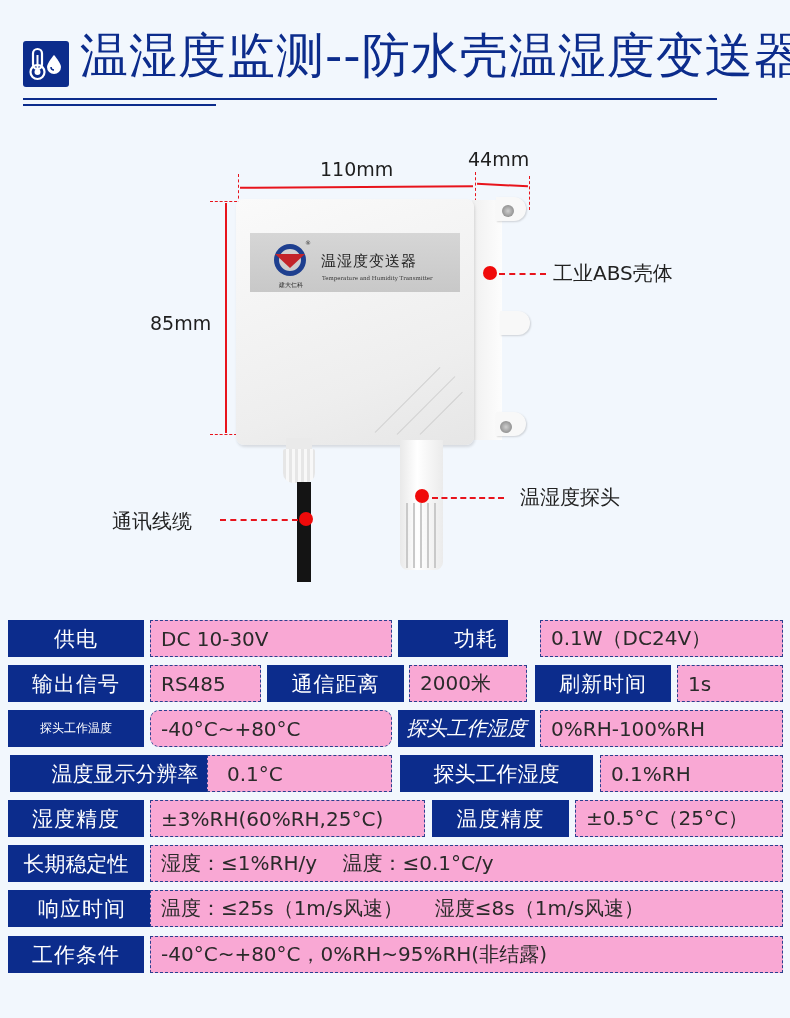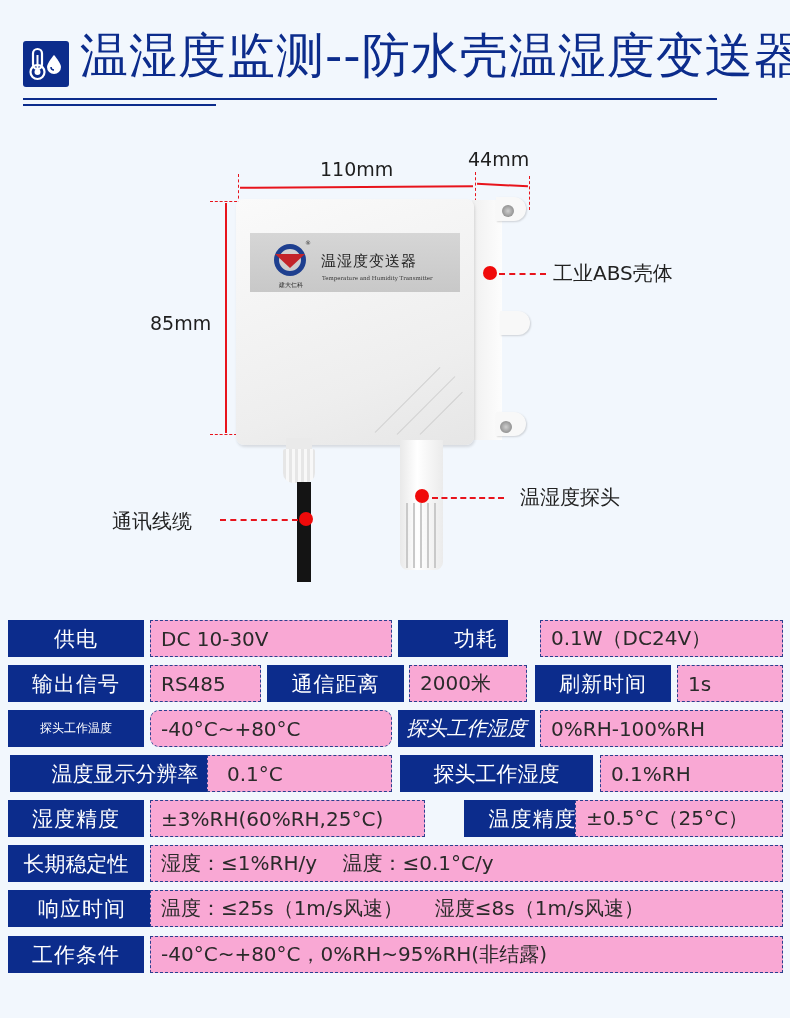--- a/index.html
+++ b/index.html
@@ -135,21 +135,21 @@
 <div class="lbl" style="left:398px;top:710px;width:137px;letter-spacing:0;font-size:20px;font-style:italic;">探头工作湿度</div>
 <div class="val" style="left:540px;top:710px;width:243px;">0%RH-100%RH</div>
 
 <div class="lbl" style="left:10px;top:755px;width:230px;letter-spacing:0;">温度显示分辨率</div>
 <div class="val" style="left:207px;top:755px;width:185px;padding-left:19px;">0.1°C</div>
 <div class="lbl" style="left:400px;top:755px;width:193px;letter-spacing:0;">探头工作湿度</div>
 <div class="val" style="left:600px;top:755px;width:183px;">0.1%RH</div>
 
 <div class="lbl" style="left:8px;top:800px;width:136px;">湿度精度</div>
 <div class="val" style="left:150px;top:800px;width:275px;">±3%RH(60%RH,25°C)</div>
-<div class="lbl" style="left:432px;top:800px;width:137px;margin-left:32px;">温度精度</div>
+<div class="lbl" style="left:432px;top:800px;width:137px;">温度精度</div>
 <div class="val" style="left:575px;top:800px;width:208px;">±0.5°C（25°C）</div>
 
 <div class="lbl" style="left:8px;top:845px;width:136px;letter-spacing:0;">长期稳定性</div>
 <div class="val" style="left:150px;top:845px;width:633px;">湿度：≤1%RH/y    温度：≤0.1°C/y</div>
 
 <div class="lbl" style="left:8px;top:890px;width:148px;">响应时间</div>
 <div class="val" style="left:150px;top:890px;width:633px;">温度：≤25s（1m/s风速）     湿度≤8s（1m/s风速）</div>
 
 <div class="lbl" style="left:8px;top:936px;width:136px;">工作条件</div>
 <div class="val" style="left:150px;top:936px;width:633px;">-40°C~+80°C，0%RH~95%RH(非结露)</div>

